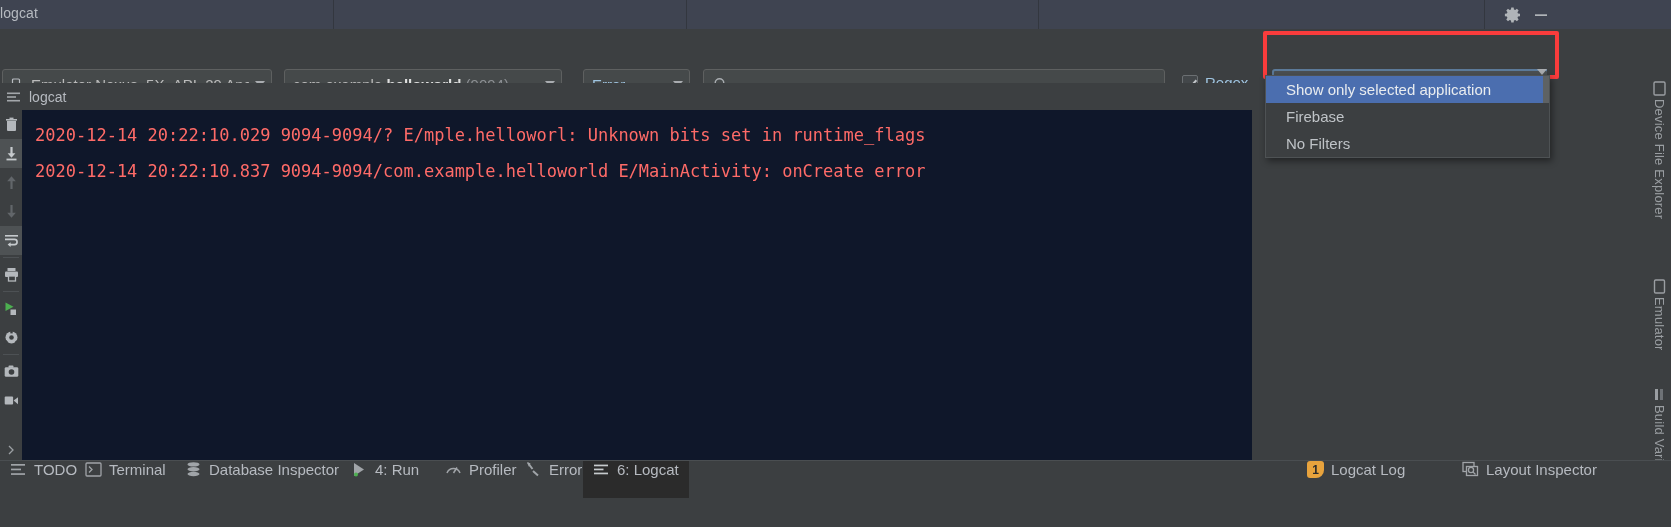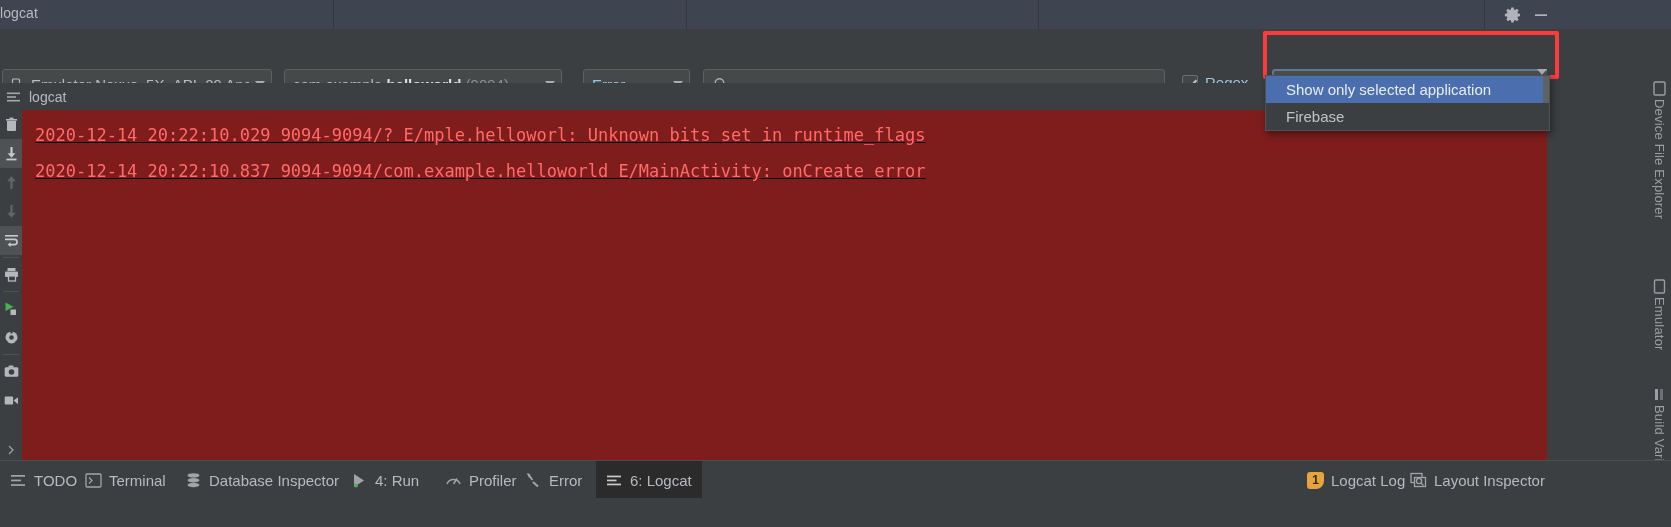--- a/index.html
+++ b/index.html
@@ -117,22 +117,22 @@
   }
   .rail-btn {
     width: 22px; height: 29px; display: flex; align-items: center; justify-content: center;
     cursor: pointer;
   }
   .rail-btn.active { background: #4e5254; }
   .rail-sep { width: 16px; height: 1px; background: #4d5154; margin: 2px 0; }
 
   
   #log-area {
-    position: absolute; left: 22px; top: 110px; width: 1525px; height: 350px;
-    background: #7f1d1d; overflow: hidden; text-decoration: underline;
+    position: absolute; left: 22px; top: 110px; width: 1230px; height: 350px;
+    background: #0f172a; overflow: hidden;
   }
   .logline {
     font-family: "DejaVu Sans Mono", monospace; font-size: 17px; color: #ff6b68;
     white-space: pre; padding-left: 13px; height: 39px; line-height: 39px;
   }
   .logline:first-child { padding-top: 3px; height: 42px; line-height: 45px; }
 
   
   #rail-bottom {
     position: absolute; left: 0; top: 440px; width: 22px; height: 20px;
@@ -154,24 +154,24 @@
   }
   .rr-ic { width: 15px; height: 15px; }
 
   
   #statusbar {
     position: absolute; left: 0; top: 460px; width: 1671px; height: 38px;
     background: #3c3f41; border-top: 1px solid #4a4e51;
   }
   .sb-item {
     position: absolute; top: 0px; height: 38px;
-    display: flex; align-items: center; gap: 7px; padding: 0 10px;
+    display: flex; align-items: flex-start; gap: 7px; padding: 0 10px;
     font-size: 15px; color: #b6bac0; white-space: nowrap; cursor: pointer;
   }
-  .sb-item.active { background: #2b2b2b; margin-left: 13px; }
+  .sb-item.active { background: #2b2b2b; }
   .sb-ic { width: 17px; height: 17px; flex: 0 0 17px; }
   .badge {
     width: 17px; height: 17px; border-radius: 3px 3px 8px 3px; background: #e8a33d;
     color: #2b2b2b; font-size: 12px; font-weight: bold;
     display: flex; align-items: center; justify-content: center;
   }
   #bottom-strip { position: absolute; left: 0; top: 498px; width: 1671px; height: 29px; background: #3c3f41; }
 </style>
 </head>
 <body>
@@ -362,20 +362,21 @@
         <rect x="3" y="2" width="3" height="11" fill="#9a9ea2"></rect>
         <rect x="8" y="2" width="3" height="11" fill="#6e7276"></rect>
       </svg>
       <span class="rr-label">Build Variants</span>
     </div>
   </div>
 
   <div id="filter-popup">
     <div class="popitem sel">Show only selected application</div>
     <div class="popitem">Firebase</div>
+    <div class="popitem">No Filters</div>
     <div id="popup-scroll"></div>
   </div>
 
   <div id="red-box"></div>
 
   <div id="statusbar">
     <div class="sb-item" style="left:0px">
       <svg class="sb-ic" viewBox="0 0 17 17">
         <rect x="1" y="3" width="14" height="1.7" fill="#a0a4a8"></rect>
         <rect x="1" y="7.6" width="10" height="1.7" fill="#a0a4a8"></rect>
@@ -432,21 +433,21 @@
         <rect x="1" y="11.6" width="14" height="1.7" fill="#c6cacd"></rect>
       </svg>
       <span>6: Logcat</span>
     </div>
 
     <div class="sb-item" style="left:1297px">
       <span class="badge">1</span>
       <span>Logcat Log</span>
     </div>
 
-    <div class="sb-item" style="left:1400px">
+    <div class="sb-item" style="left:1452px">
       <svg class="sb-ic" viewBox="0 0 17 17">
         <rect x="1" y="1.5" width="11" height="9" fill="none" stroke="#a0a4a8" stroke-width="1.3"></rect>
         <rect x="4.5" y="5.5" width="11" height="9" fill="#3c3f41" stroke="#a0a4a8" stroke-width="1.3"></rect>
         <circle cx="9" cy="9" r="2.6" fill="none" stroke="#a0a4a8" stroke-width="1.3"></circle>
         <line x1="11" y1="11" x2="13.5" y2="13.5" stroke="#a0a4a8" stroke-width="1.3"></line>
       </svg>
       <span>Layout Inspector</span>
     </div>
   </div>
 

